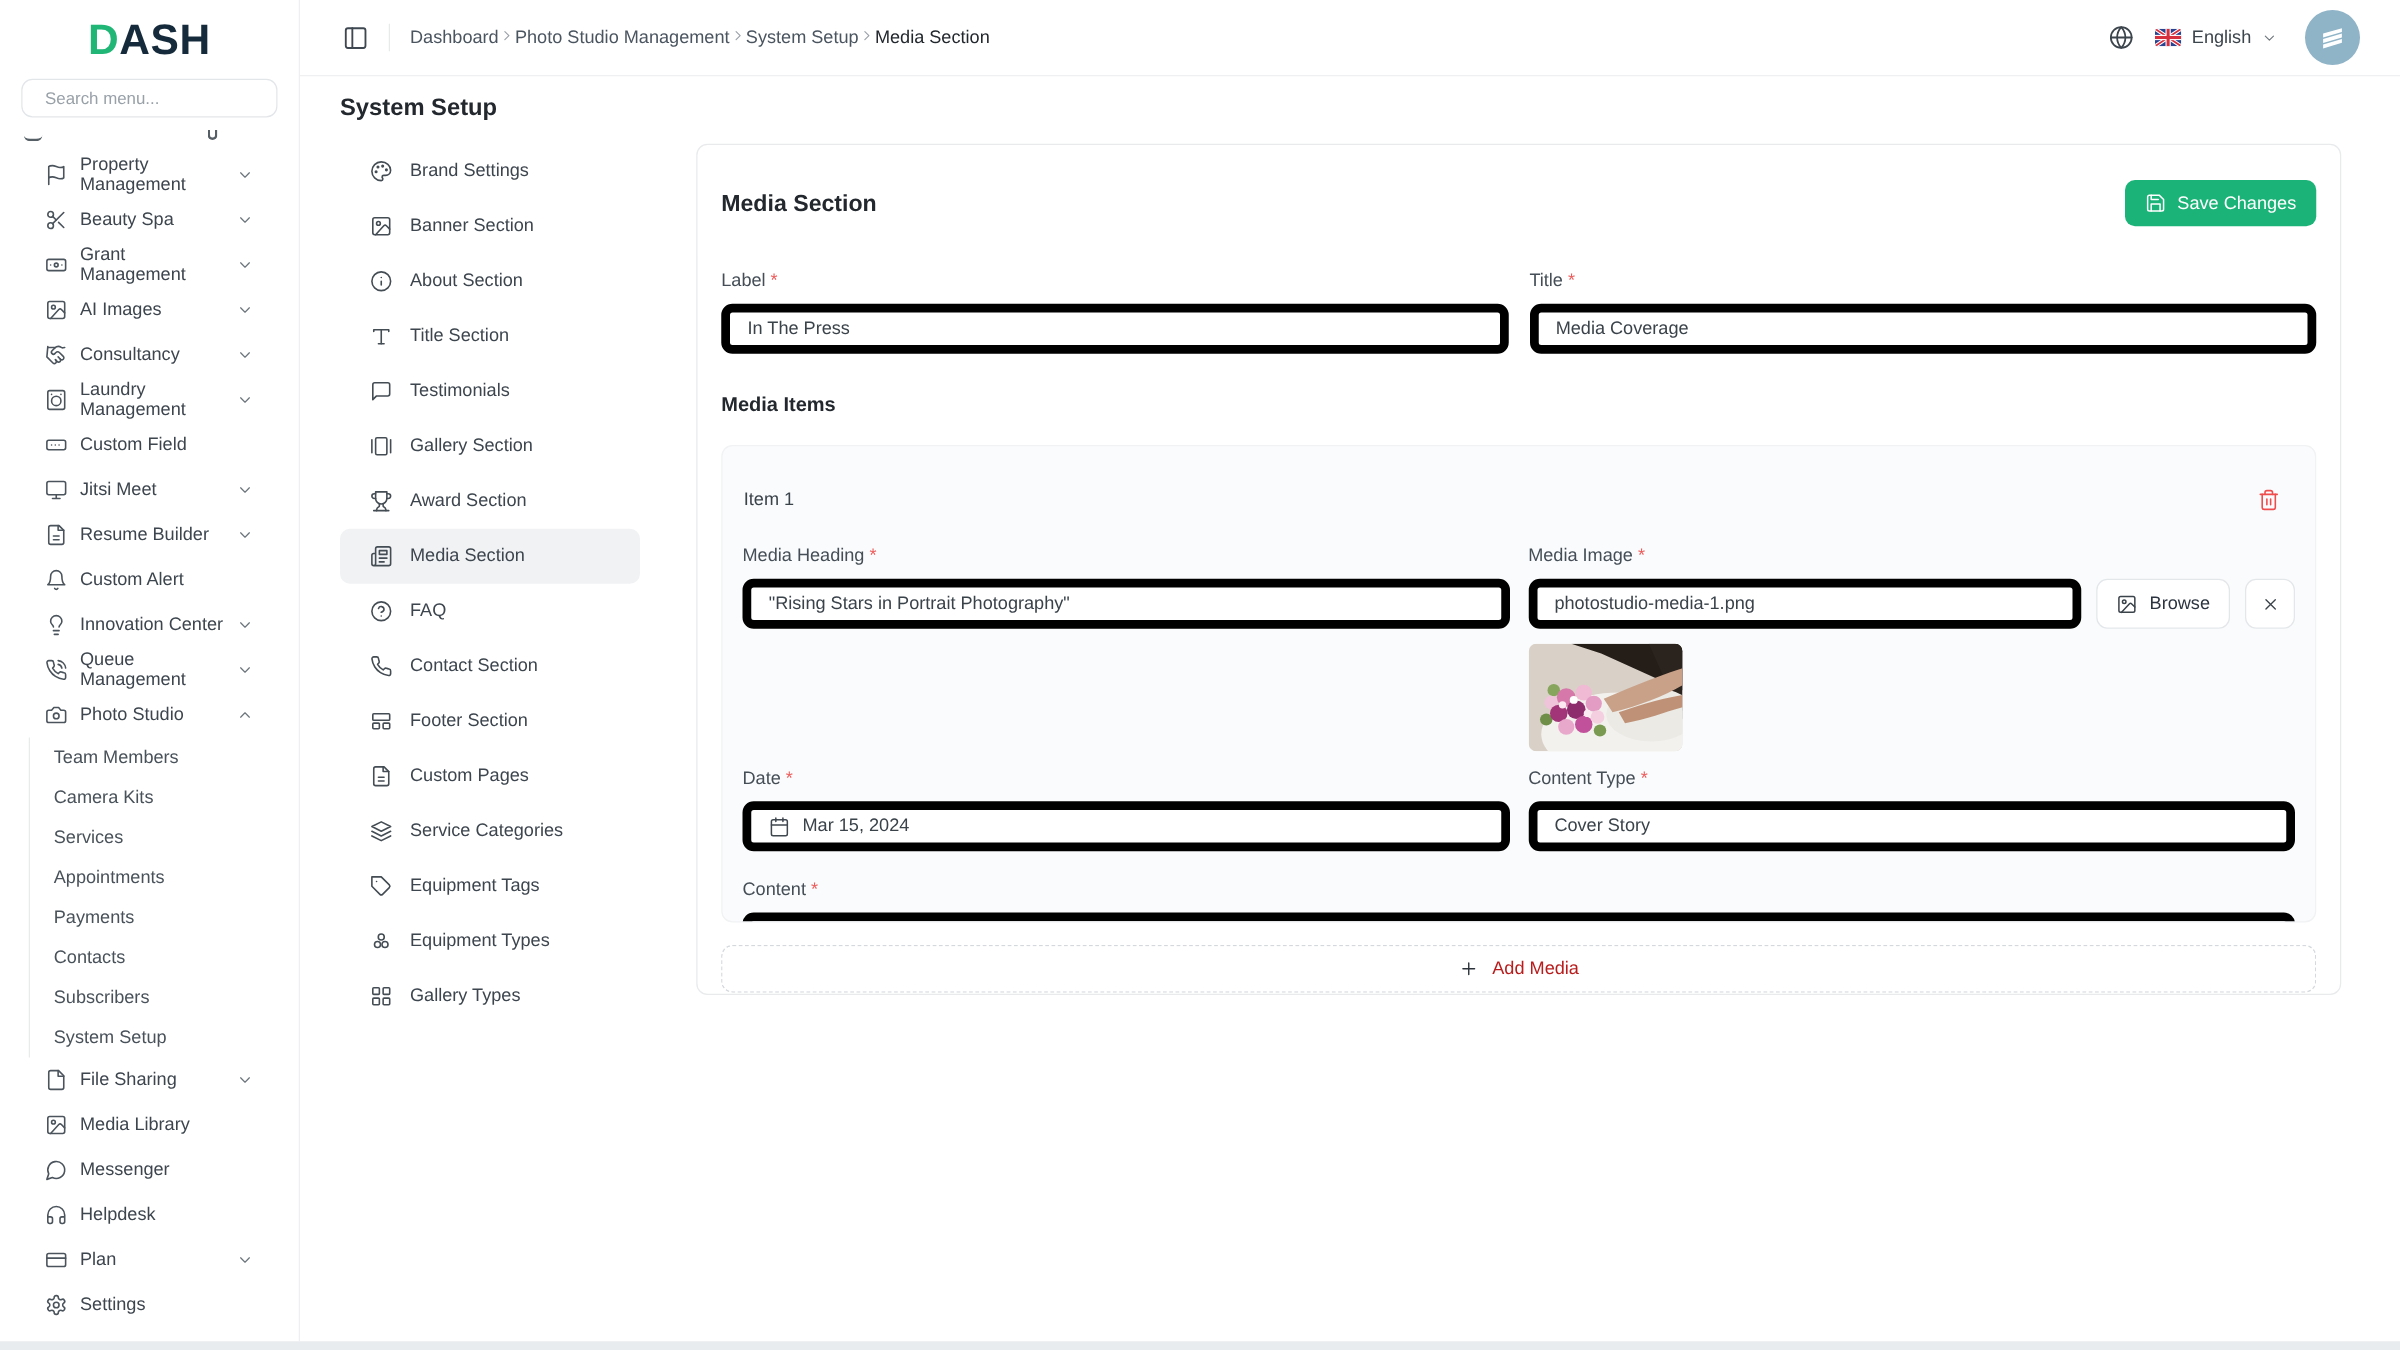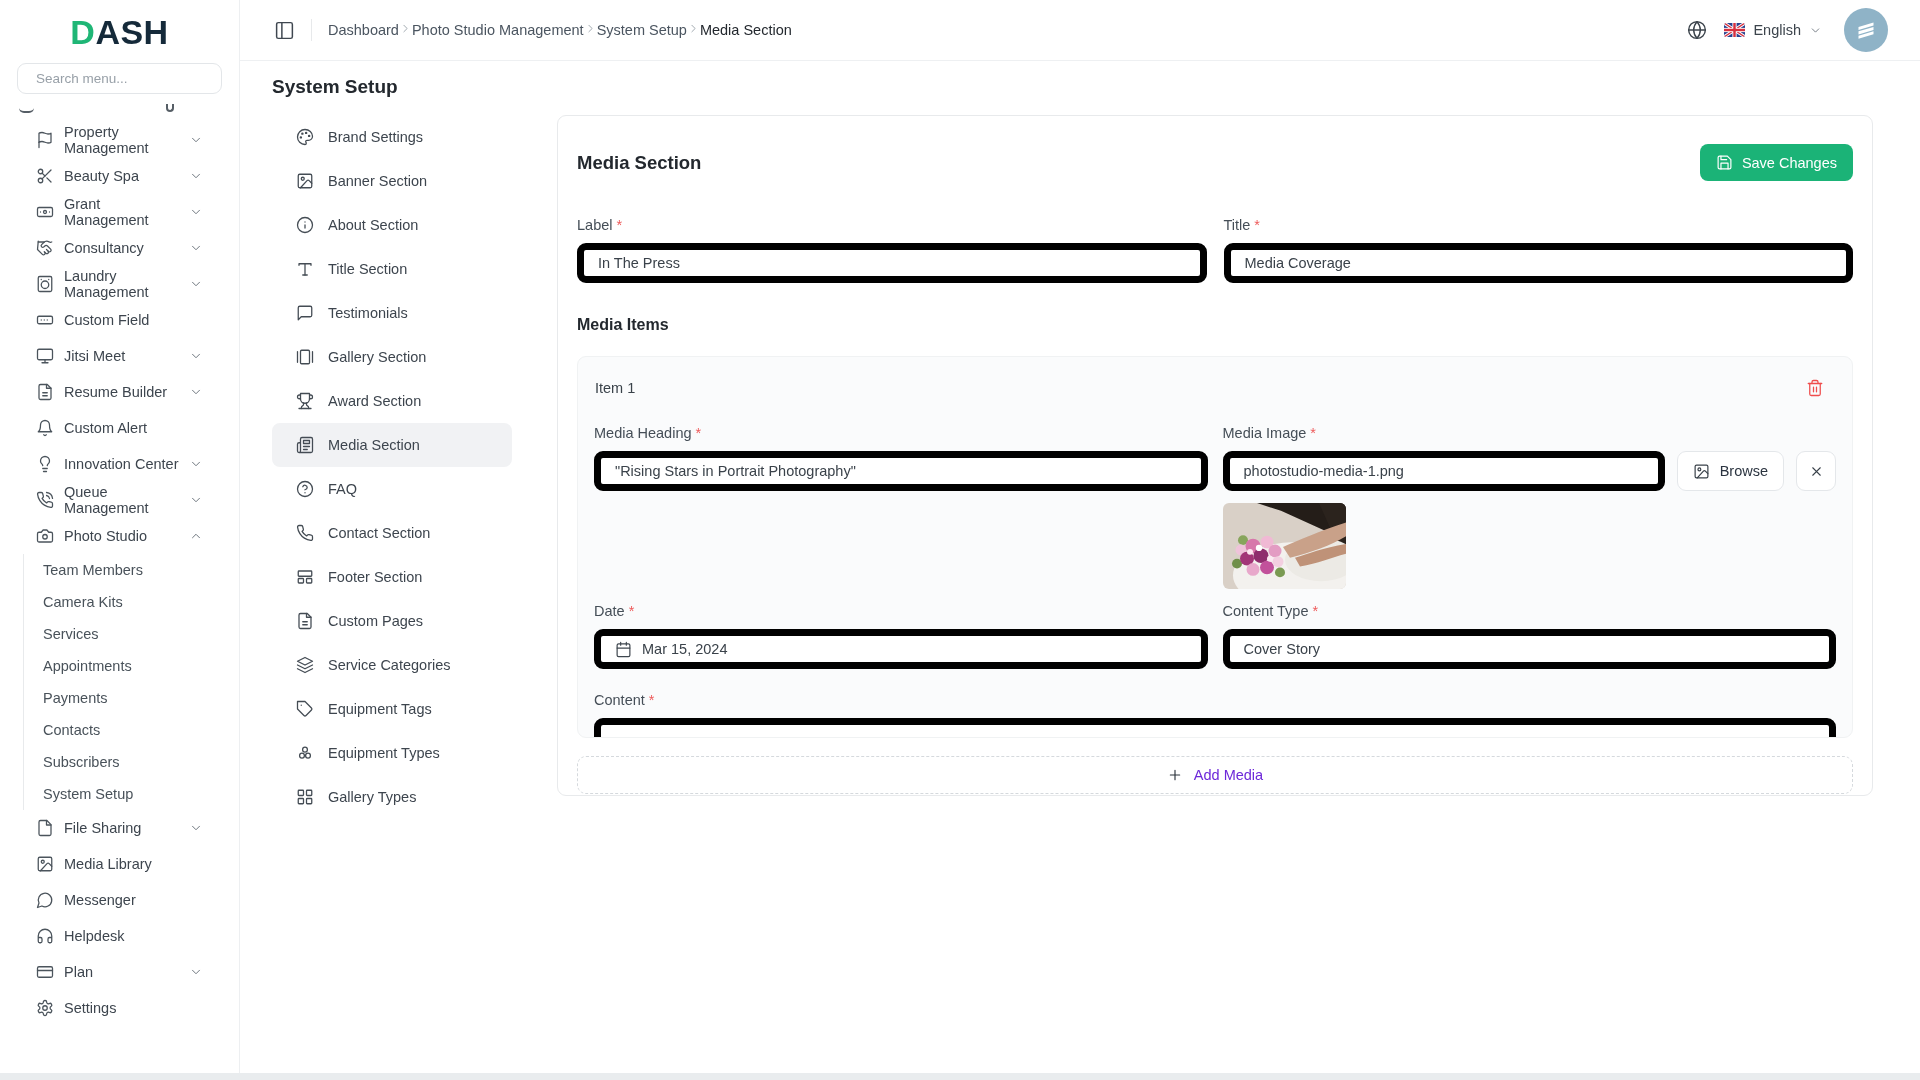--- a/index.html
+++ b/index.html
@@ -59,38 +59,38 @@
   .btn-save svg { width: 17px; height: 17px; }
 
   .grid2 { display: grid; grid-template-columns: 1fr 1fr; column-gap: 17px; }
   .field-label { display: flex; gap: 4px; color: #454e57; margin-bottom: 10px; }
   .req { color: #ee5a5a; }
   .input, input.input { width: 100%; height: 40px; border: 7px solid #000000; border-radius: 9px; padding: 0 14px; font-size: 14.5px; color: #3a424a; background: #fff; font-family: inherit; outline: none; display: flex; align-items: center; }
   .input-icon { display: flex; gap: 10px; }
   .input-icon svg { width: 17px; height: 17px; color: #3f474f; flex: none; }
 
   .mi-title { font-size: 16px; font-weight: 700; color: #23282e; margin: 33px 0 0; }
-  .item-panel { margin-top: 22px; background: #fafbfc; border: 1px solid #f0f2f3; border-radius: 9px; padding: 18px 16px; height: 382px; overflow: hidden; }
+  .item-panel { margin-top: 22px; background: #fafbfc; border: 1px solid #f0f2f3; border-radius: 9px; padding: 30px 16px; height: 382px; overflow: hidden; }
   .item-head { display: flex; align-items: center; justify-content: space-between; margin: 2px 1px 26px; }
   .item-name { color: #3a424a; }
   .btn-trash { background: none; border: 0; color: #ef4d4d; cursor: pointer; padding: 2px; margin-right: 9px; }
   .btn-trash svg { width: 18px; height: 18px; }
 
   .file-row { display: flex; gap: 12px; }
   .btn-browse { display: flex; align-items: center; gap: 10px; height: 40px; padding: 0 15px; background: #fff; border: 1px solid #e4e7ea; border-radius: 9px; font-size: 14.5px; color: #2b3440; font-family: inherit; cursor: pointer; flex: none; }
   .btn-browse svg { width: 17px; height: 17px; color: #3a424a; }
   .btn-clear { width: 40px; height: 40px; flex: none; background: #fff; border: 1px solid #e4e7ea; border-radius: 9px; display: flex; align-items: center; justify-content: center; color: #3a424a; cursor: pointer; }
   .btn-clear svg { width: 15px; height: 15px; }
   .thumb { margin-top: 12px; width: 123px; height: 86px; border-radius: 6px; overflow: hidden; display: block; }
 
   .row-gap { margin-top: 14px; }
   .content-field { margin-top: 23px; }
   textarea.input { height: 64px; padding: 10px 14px; resize: none; display: block; line-height: 1.4; }
 
-  .btn-addmedia { margin-top: 18px; width: 100%; height: 38px; border: 1.6px dashed #d5d9dd; border-radius: 9px; background: #fff; display: flex; align-items: center; justify-content: center; gap: 11px; font-size: 14.5px; color: #6d28d9; font-family: inherit; cursor: pointer; }
+  .btn-addmedia { margin-top: 18px; width: 100%; height: 38px; border: 1.6px dashed #d5d9dd; border-radius: 9px; background: #fff; display: flex; align-items: center; justify-content: center; gap: 11px; font-size: 14.5px; color: #b91c1c; font-family: inherit; cursor: pointer; }
   .btn-addmedia svg { width: 16px; height: 16px; color: #2b323a; }
 
   .bottom-strip { position: absolute; left: 0; bottom: 0; width: 1920px; height: 7px; background: #e9ecee; }
   svg.ico { display: block; }
 </style>
 </head>
 <body>
 
 <div class="app">
 
@@ -131,20 +131,31 @@
             <path d="m6 9 6 6 6-6"></path>
           </svg>
         </div>
         <div class="sb-item">
           <svg class="sb-ico" viewBox="0 0 24 24" fill="none" stroke="currentColor" stroke-width="1.7" stroke-linecap="round" stroke-linejoin="round">
             <rect x="2" y="6" width="20" height="12" rx="2"></rect>
             <circle cx="12" cy="12" r="2"></circle>
             <path d="M6 12h.01M18 12h.01"></path>
           </svg>
           <span>Grant Management</span>
+          <svg class="sb-chev" viewBox="0 0 24 24" fill="none" stroke="currentColor" stroke-width="1.7" stroke-linecap="round" stroke-linejoin="round">
+            <path d="m6 9 6 6 6-6"></path>
+          </svg>
+        </div>
+        <div class="sb-item">
+          <svg class="sb-ico" viewBox="0 0 24 24" fill="none" stroke="currentColor" stroke-width="1.7" stroke-linecap="round" stroke-linejoin="round">
+            <rect x="3" y="3" width="18" height="18" rx="2"></rect>
+            <circle cx="9" cy="9" r="2"></circle>
+            <path d="m21 15-3.5-3.5a2 2 0 0 0-2.8 0L6 21"></path>
+          </svg>
+          <span>AI Images</span>
           <svg class="sb-chev" viewBox="0 0 24 24" fill="none" stroke="currentColor" stroke-width="1.7" stroke-linecap="round" stroke-linejoin="round">
             <path d="m6 9 6 6 6-6"></path>
           </svg>
         </div>
         <div class="sb-item">
           <svg class="sb-ico" viewBox="0 0 24 24" fill="none" stroke="currentColor" stroke-width="1.7" stroke-linecap="round" stroke-linejoin="round">
             <path d="m11 17 2 2a1 1 0 1 0 3-3"></path>
             <path d="m14 14 2.5 2.5a1 1 0 1 0 3-3l-3.88-3.88a3 3 0 0 0-4.24 0l-.88.88a1 1 0 1 1-3-3l2.81-2.81a5.79 5.79 0 0 1 7.06-.87l.47.28a2 2 0 0 0 1.42.25L21 4"></path>
             <path d="M3 3 2 14l6.5 6.5a1 1 0 1 0 3-3"></path>
             <path d="M3 4h8"></path>

